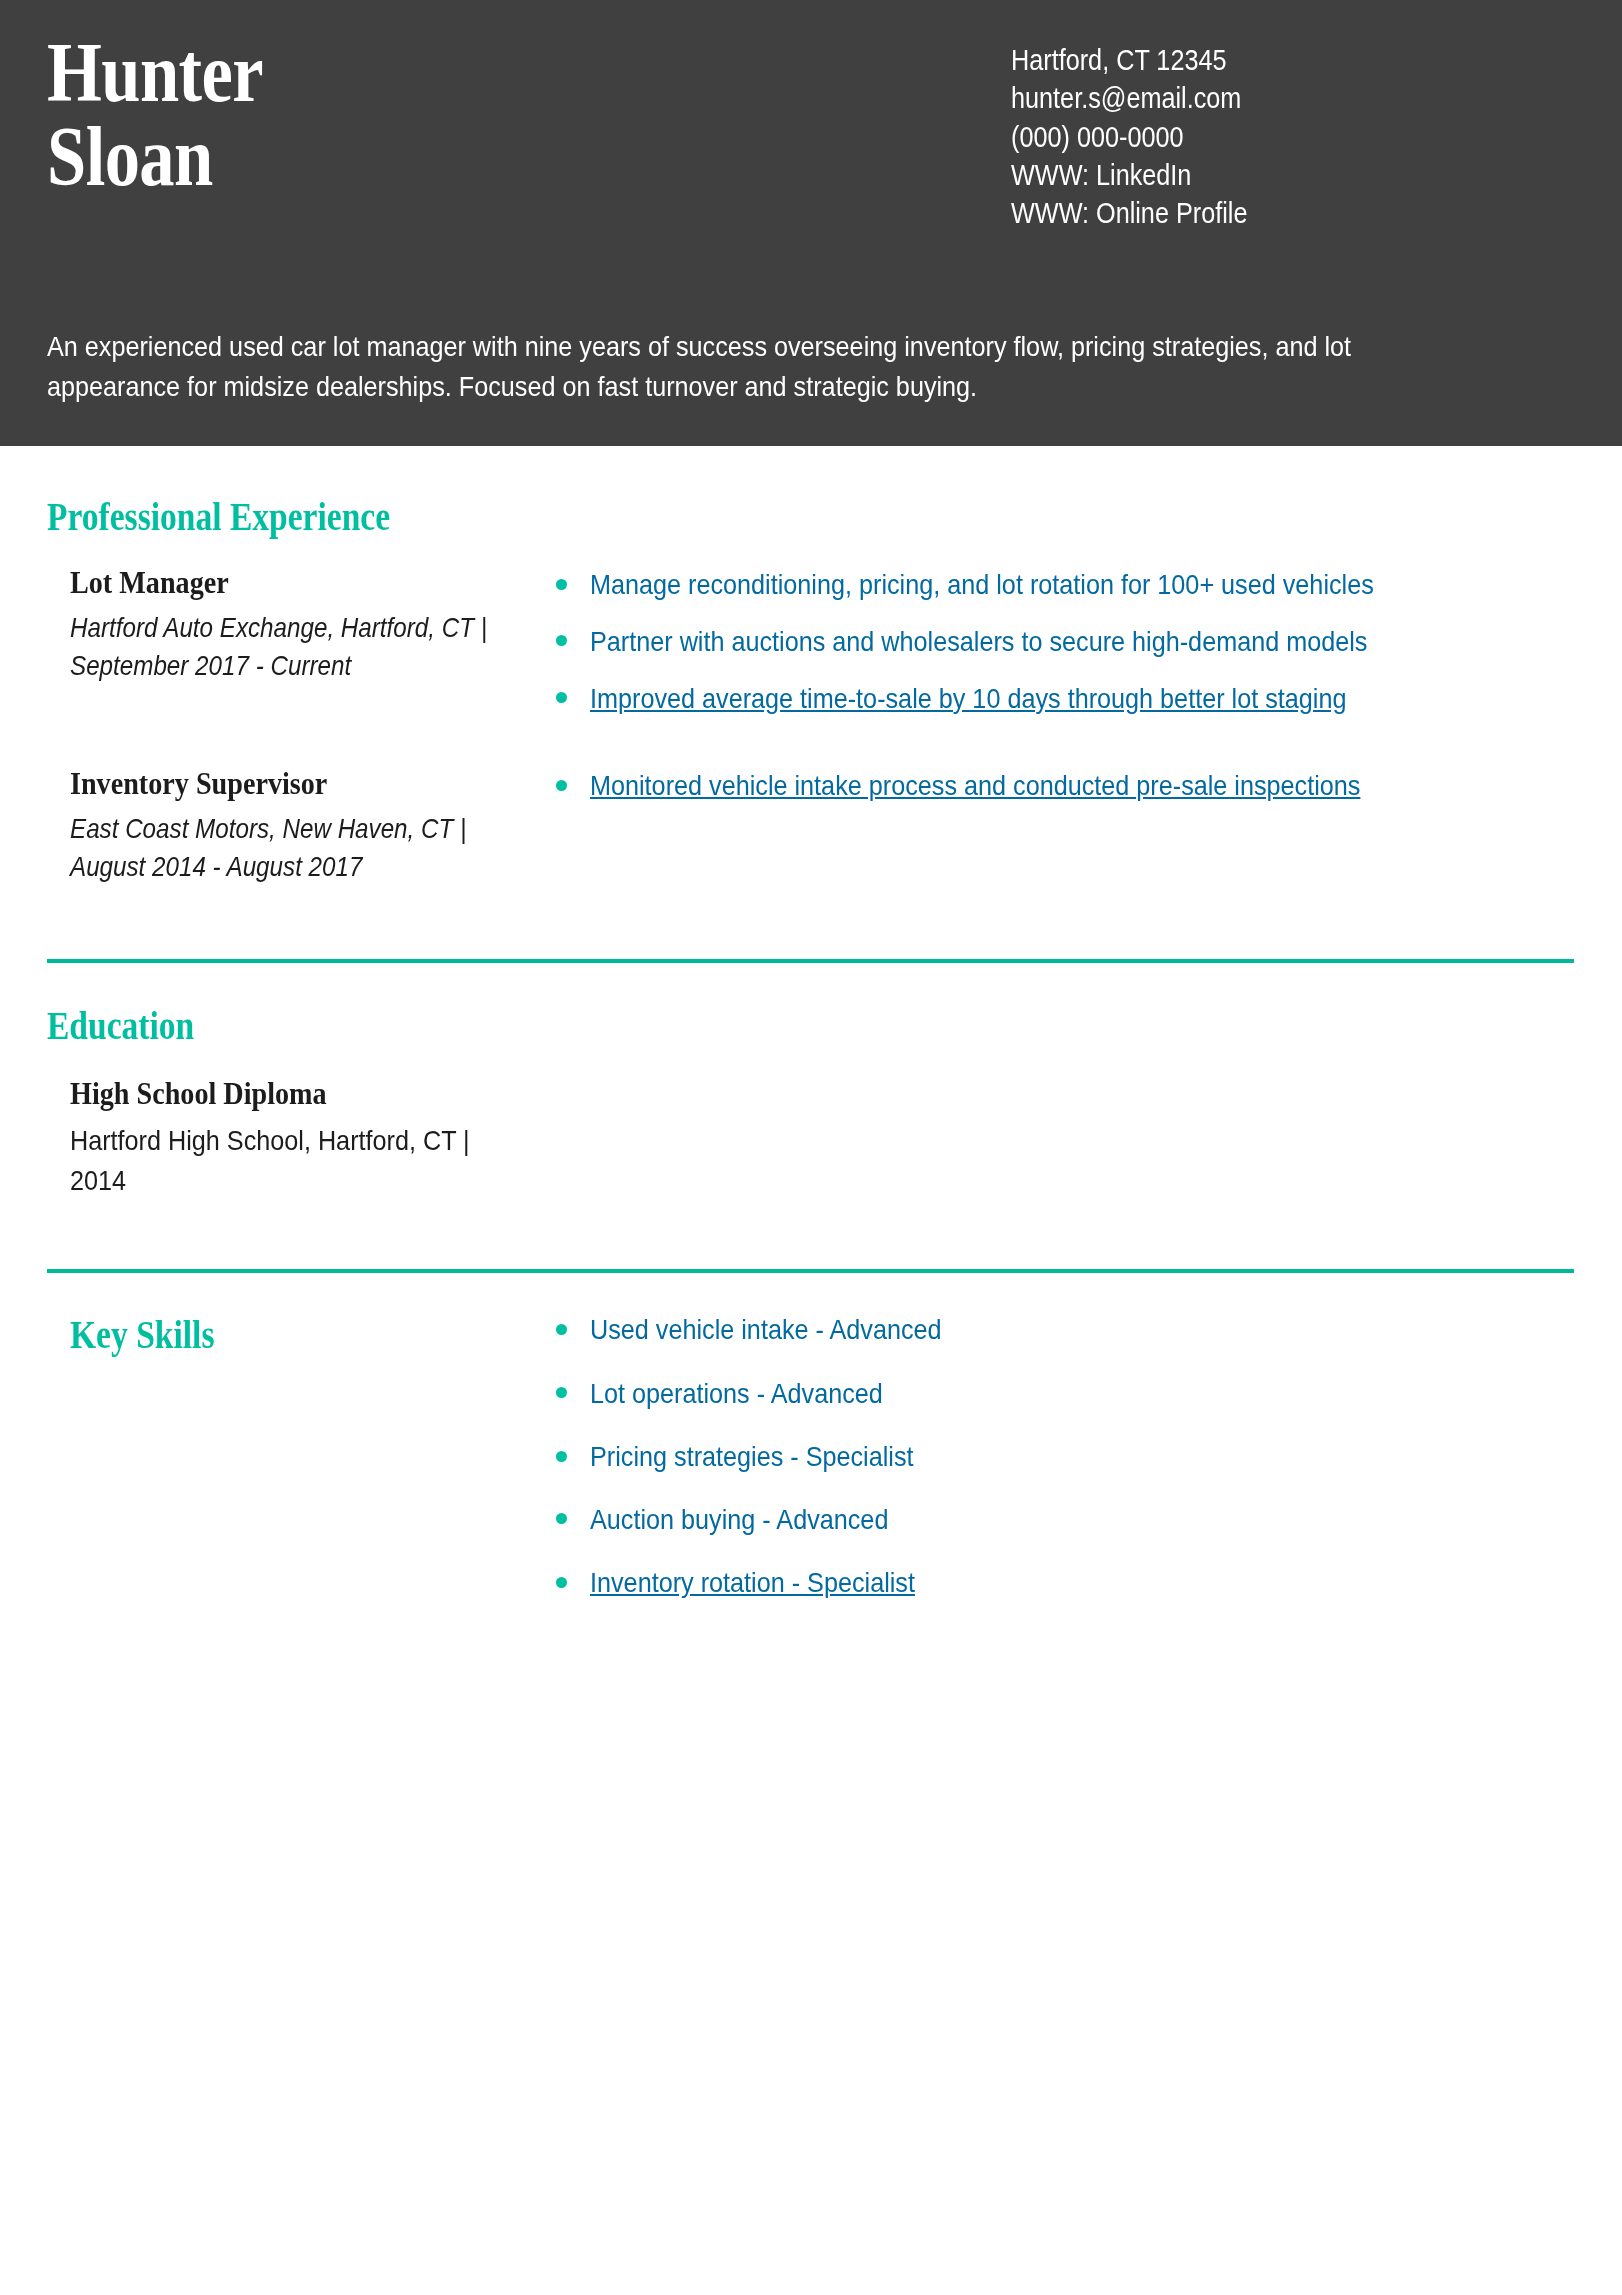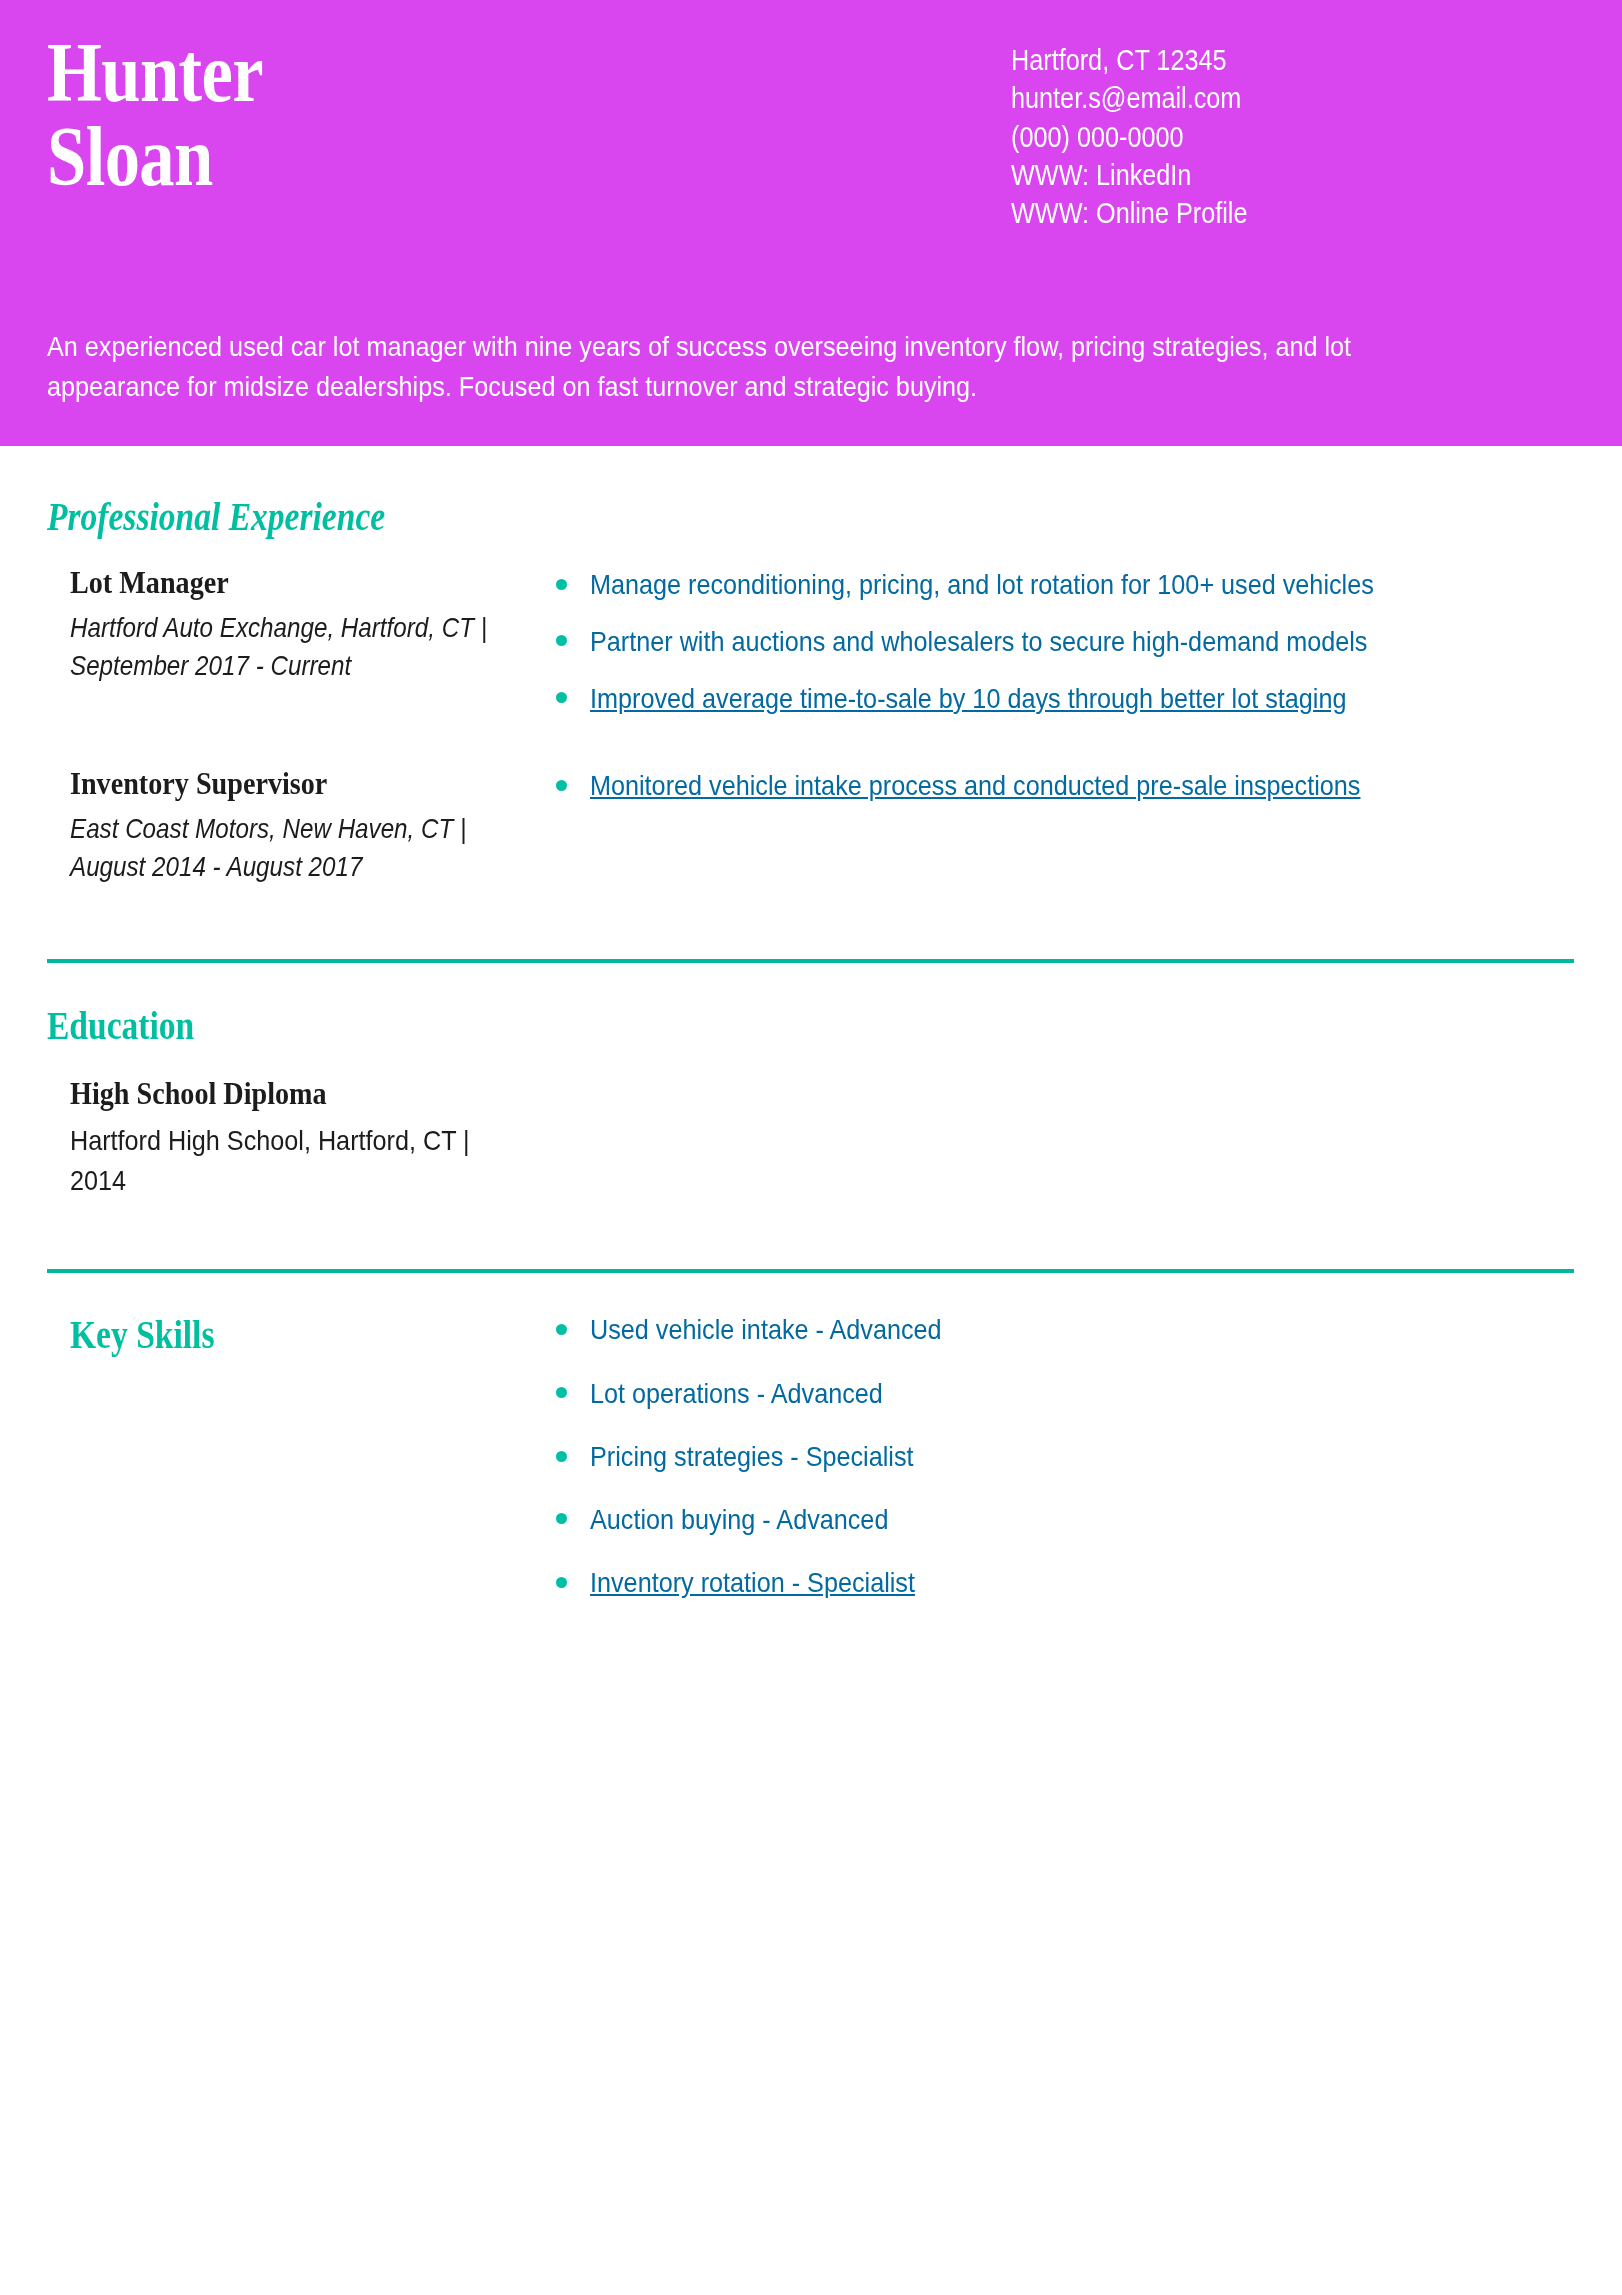--- a/index.html
+++ b/index.html
@@ -20,21 +20,21 @@
     height: 2295px;
     background: #ffffff;
     overflow: hidden;
   }
 
   
   .header {
     position: relative;
     width: 1622px;
     height: 446px;
-    background: #d946ef;
+    background: #404040;
     box-sizing: border-box;
     padding: 0;
   }
 
   .name-block {
     position: absolute;
     left: 47px;
     top: 31px;
     width: 883px;
   }
@@ -206,21 +206,21 @@
   }
 
   ul.bullets li .bullet-text {
     display: block;
     transform: scaleX(0.9);
     transform-origin: left top;
     width: 111%;
   }
 
   
-  .exp-heading-wrap { padding: 51px 8px 0 47px; font-style: italic; }
+  .exp-heading-wrap { padding: 51px 8px 0 47px; }
   .entry-gap { height: 48px; }
   .after-rule { height: 43px; }
 </style>
 </head>
 <body>
 
 <div class="page">
 
   <div class="header">
 

